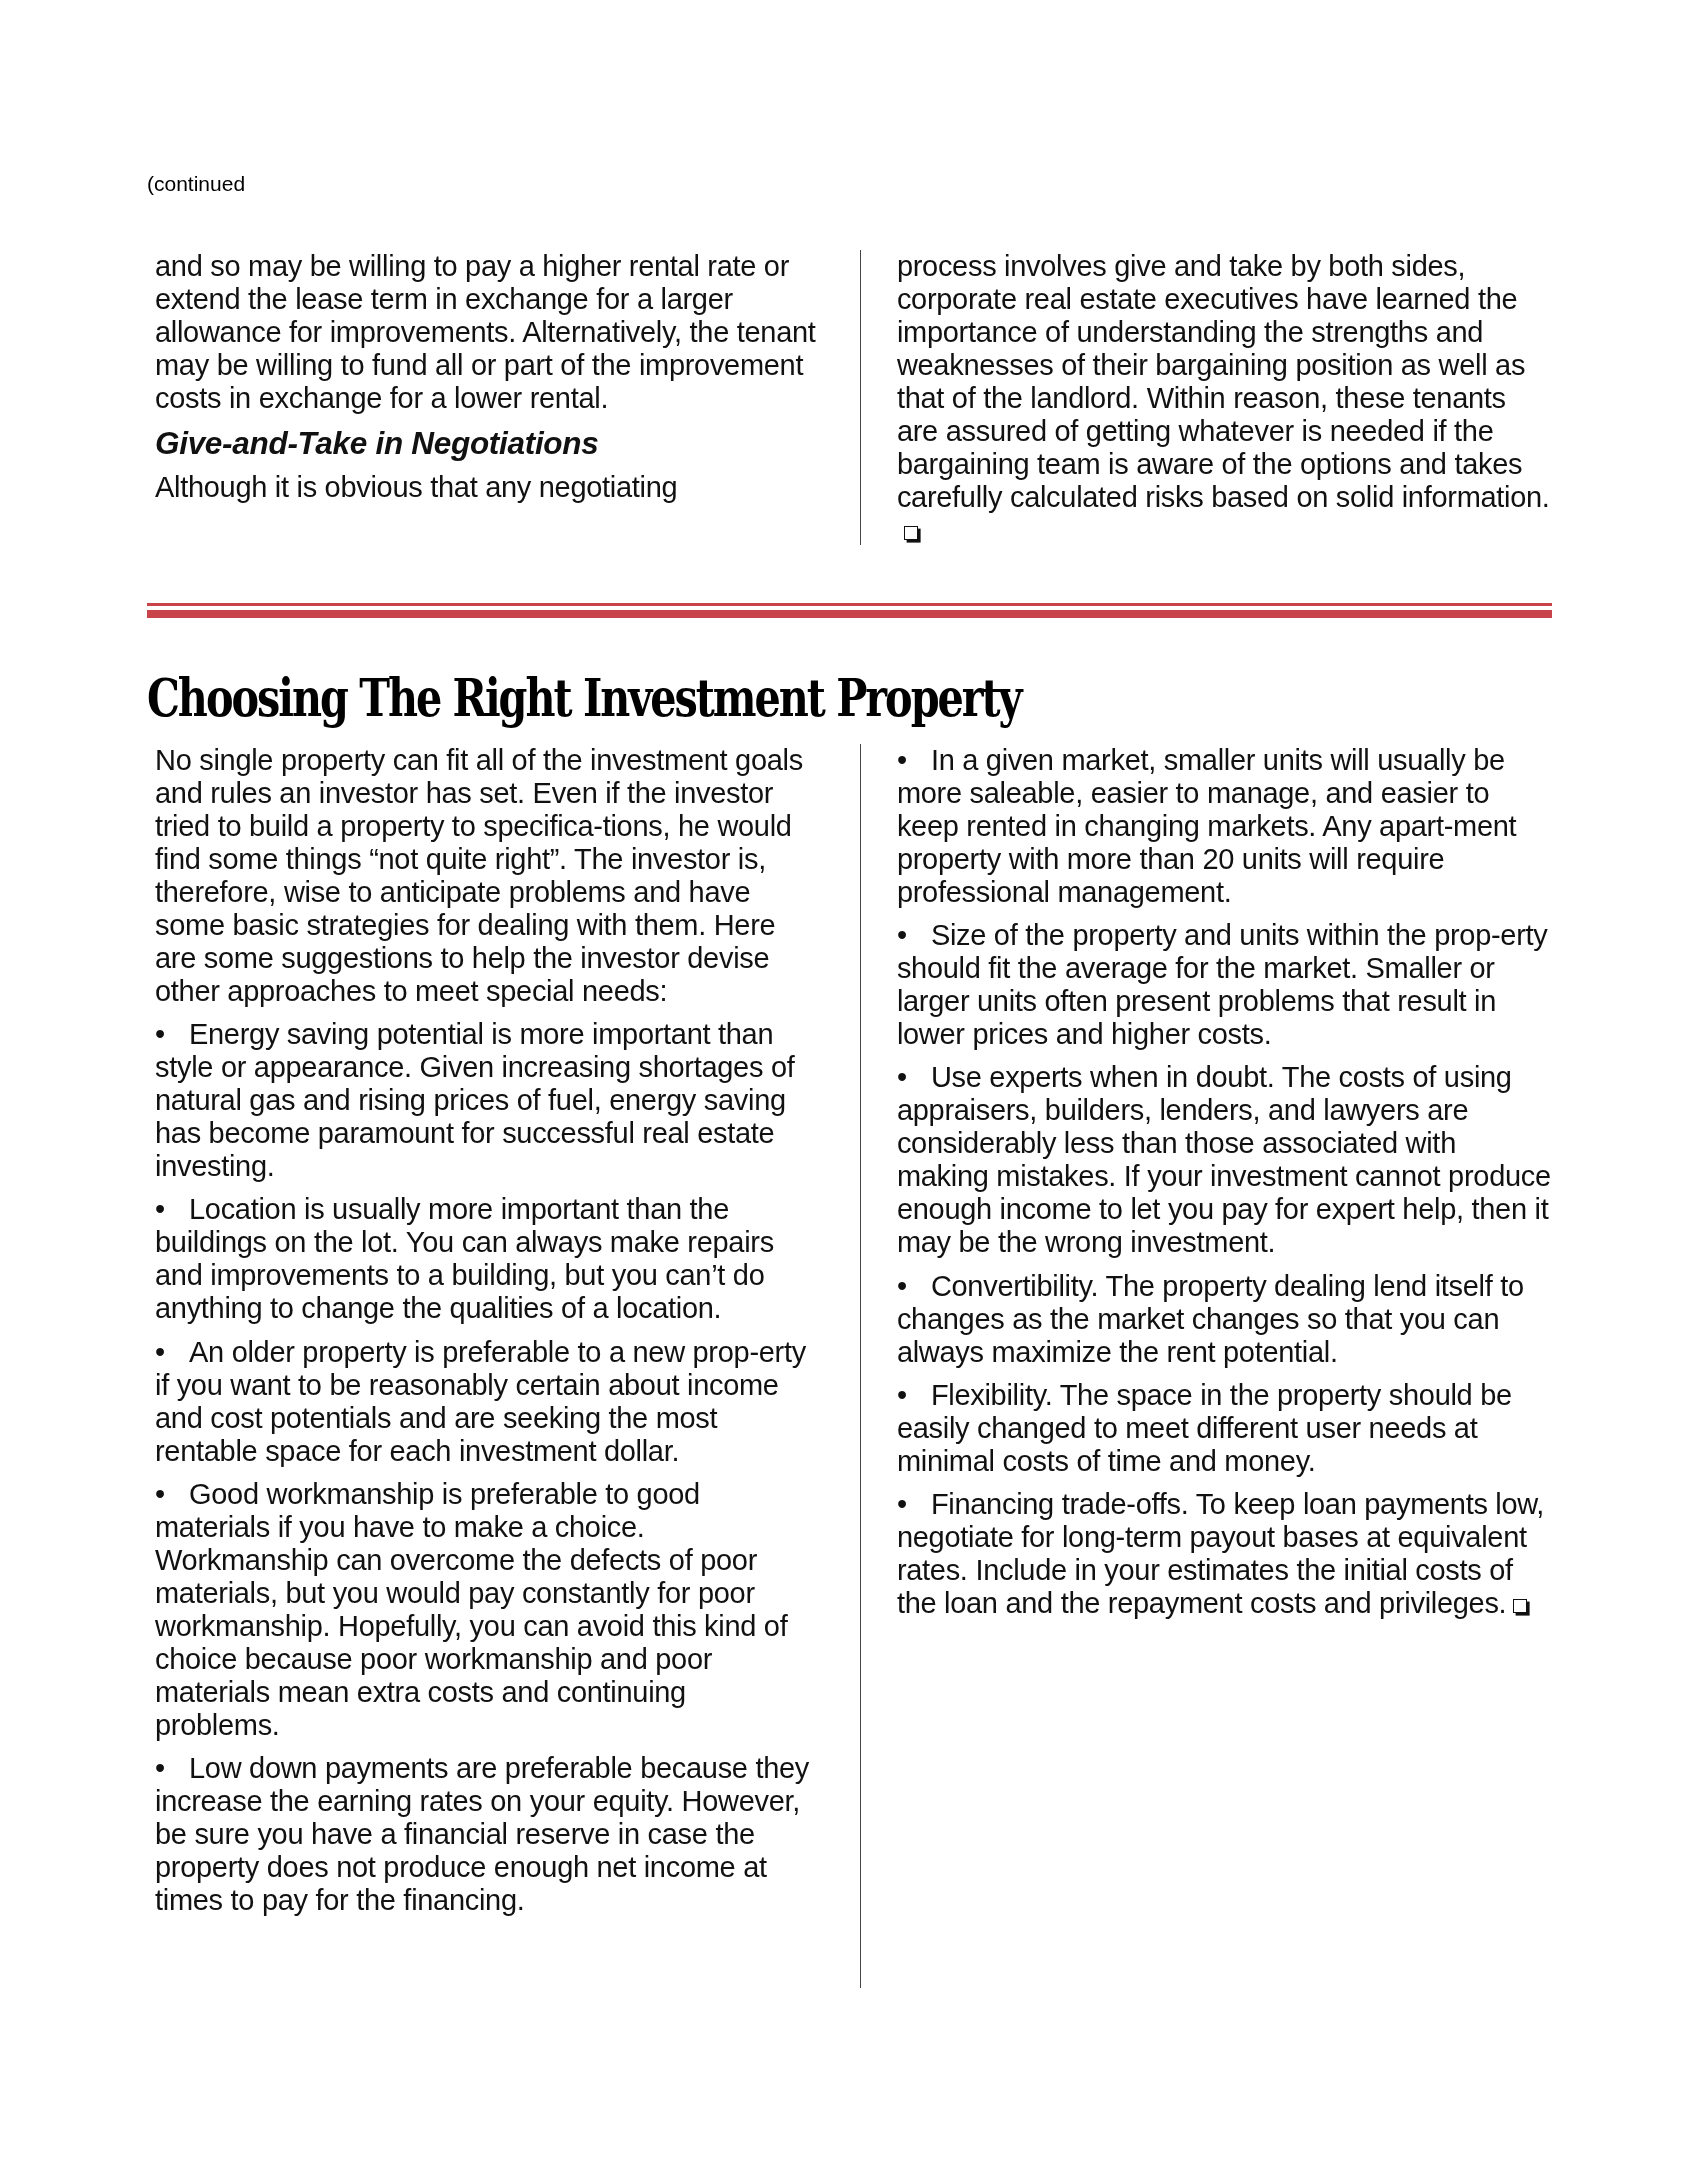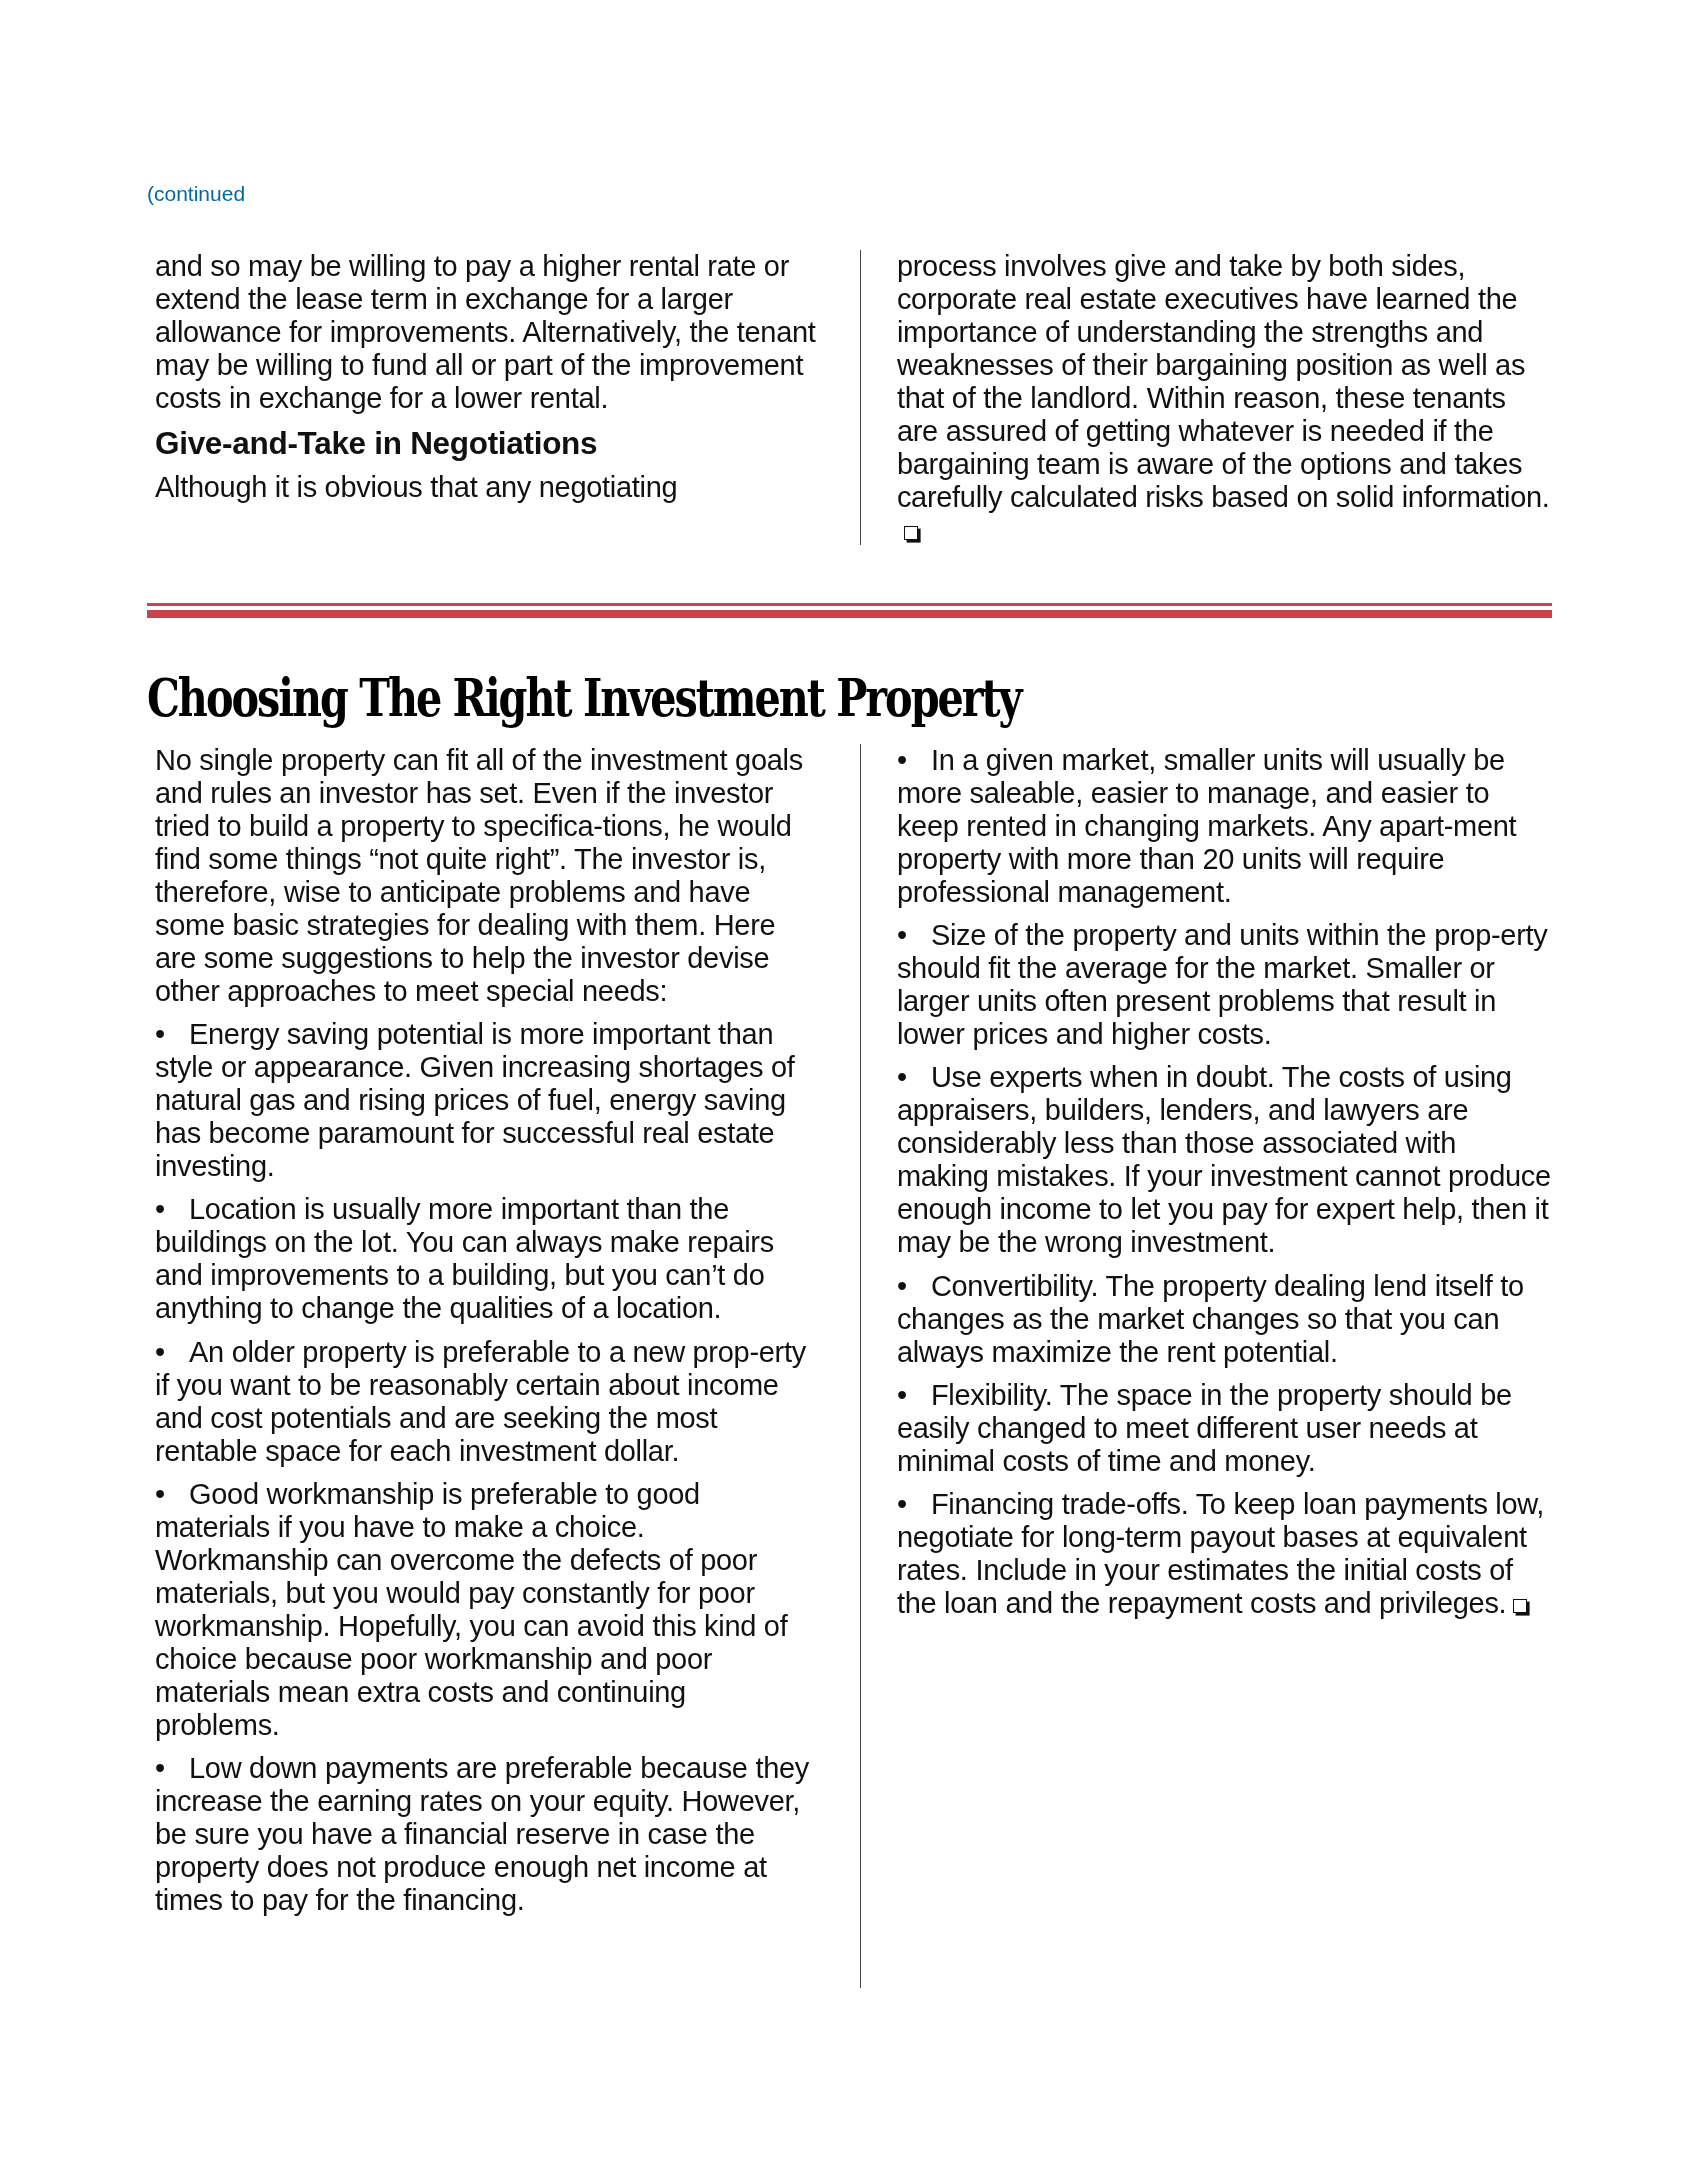--- a/index.html
+++ b/index.html
@@ -1,29 +1,29 @@
 <!DOCTYPE html>
 <html style="font-size:13.6px"><head>
 <meta charset="utf-8">
 <style>
   html, body { margin: 0; padding: 0; background: #ffffff; }
   body { width: 1685px; height: 2181px; position: relative; overflow: hidden;
          font-family: "Liberation Sans", sans-serif; color: #111; }
-  .continued { position: absolute; left: 147px; top: 182px; font-size: 21px; color: #0369a1; }
+  .continued { position: absolute; left: 147px; top: 172px; font-size: 21px; color: #000000; }
   .cols { position: absolute; display: flex; }
   .top-cols { left: 147px; top: 250px; width: 1405px; }
   .bottom-cols { left: 147px; top: 744px; width: 1405px; }
   .col { font-size: 29px; line-height: 33px; letter-spacing: -0.3px; margin-left: 8px; }
   .col-left { width: 681px; padding-right: 34px; }
   .col-right { padding-left: 36px; width: 673px; border-left: 1.7px solid #444; }
   .top-cols .col-left { width: 681px; }
   .top-cols .col-right { height: 295px; }
   .bottom-cols .col-right { height: 1244px; }
   p { margin: 0 0 10.2px 0; }
-  .subhead { font-weight: bold; font-size: 31.5px; margin: 1.7px 0 10.2px 0; line-height: 36px; }
+  .subhead { font-weight: bold; font-size: 31.5px; margin: 1.7px 0 10.2px 0; line-height: 36px; font-style: italic; }
   .bullet::before { content: "•"; display: inline-block; width: 34px; }
   .endmark { display: inline-block; width: 12px; height: 12px; border: 1.7px solid #111;
              box-shadow: 2.6px 2.6px 0 #111; margin-left: 6.8px; vertical-align: 0px; }
   .rule-thin { position: absolute; left: 147px; width: 1405px; top: 603px; height: 3.4px; background: #c9434a; }
   .rule-thick { position: absolute; left: 147px; width: 1405px; top: 610px; height: 7.7px; background: #c9434a; }
   .headline { position: absolute; left: 147px; top: 666px; margin: 0;
               font-family: "DejaVu Serif", serif; font-weight: bold; font-size: 53px;
               letter-spacing: -2.6px; transform: scaleX(0.78); transform-origin: left center;
               white-space: nowrap; color: #000; }
 </style>

